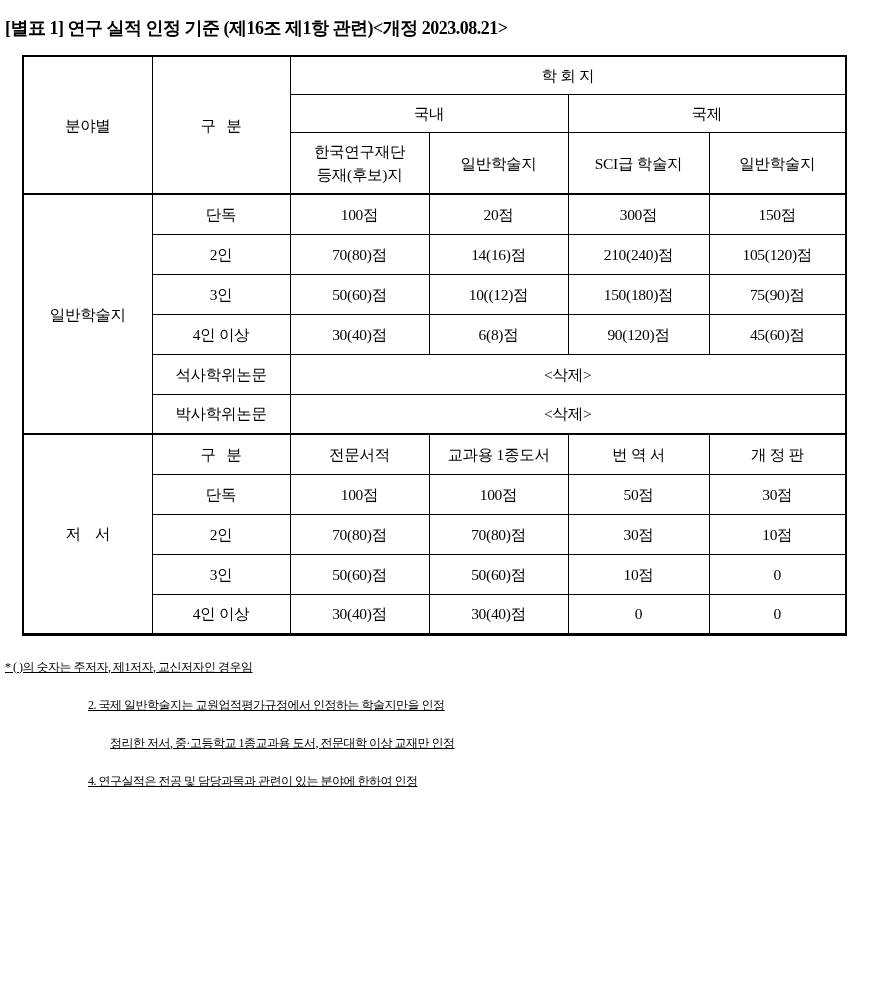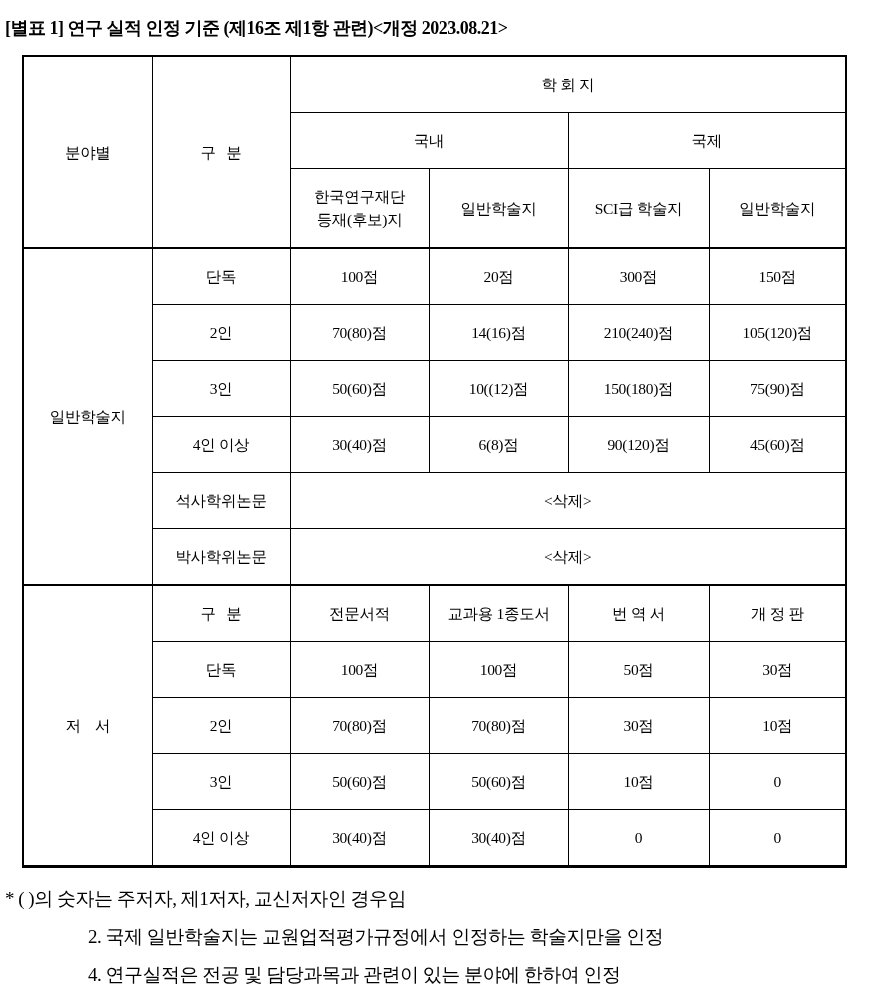--- a/index.html
+++ b/index.html
@@ -27,36 +27,37 @@
     width: 823px;
     border: 2px solid #000;
     border-bottom-width: 3px;
   }
   table.criteria td {
     border: 1px solid #000;
     text-align: center;
     vertical-align: middle;
     font-size: 15.5px;
     line-height: 23px;
-    padding: 16px 2px;
+    padding: 7px 2px;
     white-space: pre-wrap;
     letter-spacing: -0.3px;
   }
   tr.row-ha td { height: 36px; }
   tr.row-hb td { height: 35px; }
   tr.row-hc td { height: 52px; }
   tr.row-data td { height: 40px; }
   tr.section-start td { border-top: 2px solid #000; }
 
   .footnotes { margin-top: 12px; }
   .fn-line {
-    font-size: 19px;
+    font-size: 12px;
     line-height: 38px;
     letter-spacing: -0.5px;
     white-space: pre-wrap;
+    text-decoration: underline;
   }
   .fn-indent-0 { margin-left: 5px; }
   .fn-indent-1 { margin-left: 88px; }
   .fn-indent-2 { margin-left: 110px; }
 </style>
 </head>
 <body>
 
 <div class="page">
 
@@ -163,16 +164,17 @@
         <td>30(40)점</td>
         <td>0</td>
         <td>0</td>
       </tr>
     </tbody>
   </table>
 
   <div class="footnotes">
     <div class="fn-line fn-indent-0">* ( )의 숫자는 주저자, 제1저자, 교신저자인 경우임</div>
     <div class="fn-line fn-indent-1">2. 국제 일반학술지는 교원업적평가규정에서 인정하는 학술지만을 인정</div>
+    <div class="fn-line fn-indent-2">정리한 저서, 중·고등학교 1종교과용 도서, 전문대학 이상 교재만 인정</div>
     <div class="fn-line fn-indent-1">4. 연구실적은 전공 및 담당과목과 관련이 있는 분야에 한하여 인정</div>
   </div>
 
 </div>
 
 </body></html>

